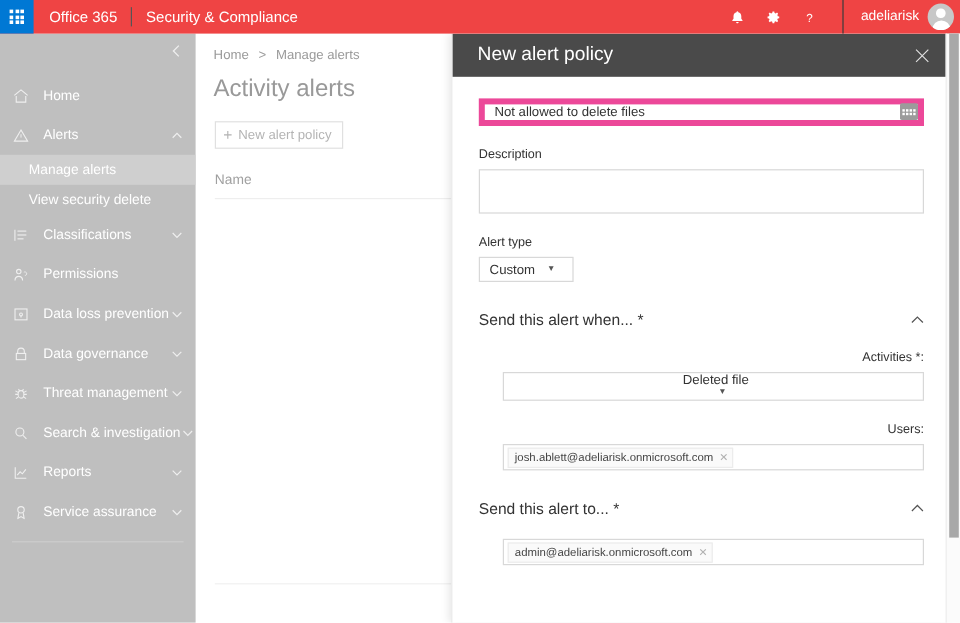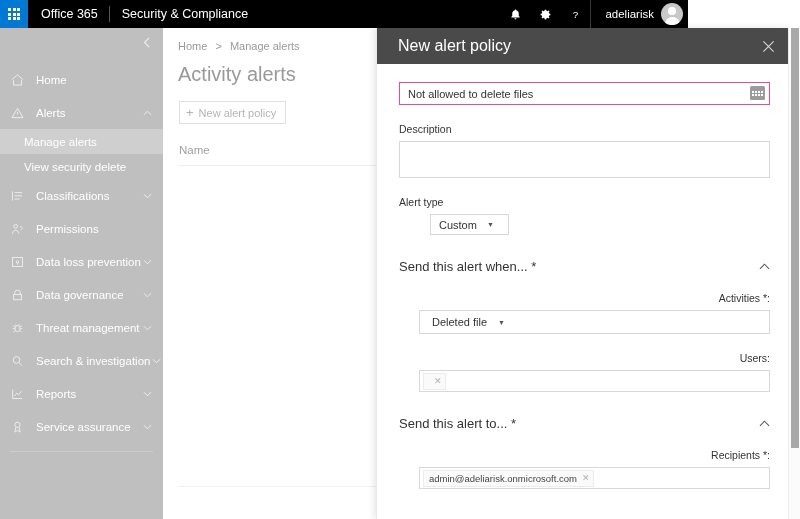--- a/index.html
+++ b/index.html
@@ -11,22 +11,22 @@
     background: #ffffff;
     font-family: "Liberation Sans", sans-serif;
     -webkit-font-smoothing: antialiased;
   }
 
   .app { position: relative; width: 800px; height: 519px; background: #fff; }
 
   
   .suite-bar {
     position: absolute; top: 0; left: 0;
-    width: 688px; height: 28px;
-    background: #000000;
+    width: 800px; height: 28px;
+    background: #ef4444;
     display: flex; align-items: center;
     z-index: 60;
   }
   .waffle {
     width: 28px; height: 28px;
     background: #0078d4;
     display: flex; align-items: center; justify-content: center;
     cursor: pointer; flex: 0 0 28px;
   }
   .waffle-grid {
@@ -56,21 +56,21 @@
     width: 30px; height: 28px;
     display: flex; align-items: center; justify-content: center;
     color: #ffffff; font-size: 12px; cursor: pointer;
     flex: 0 0 30px;
   }
   .suite-icon svg { display: block; }
   .suite-user {
     display: flex; align-items: center; height: 28px;
     padding-left: 14px; padding-right: 5px; cursor: pointer;
     border-left: 1px solid #3a3a3a;
-    margin-left: 0;
+    margin-left: 13px;
   }
   .suite-user-name {
     color: #ffffff; font-size: 11.5px; margin-right: 7px; white-space: nowrap;
   }
   .avatar {
     width: 22px; height: 22px; border-radius: 50%;
     background: #c8c8c8; position: relative; overflow: hidden;
     flex: 0 0 22px;
   }
   .avatar::before {
@@ -209,21 +209,21 @@
 
   .fld { padding-top: 18px; }
   .fld-label {
     font-size: 10.5px; color: #333333; margin-bottom: 6px;
     white-space: nowrap;
   }
 
   .txt-wrap { position: relative; }
   .txt {
     width: 100%; height: 23px;
-    border: 1px solid #ec4899; background: #fff;
+    border: 5px solid #ec4899; background: #fff;
     font-size: 11px; color: #333; font-family: inherit;
     padding: 0 26px 0 8px; outline: none;
   }
   .txt-ime {
     position: absolute; right: 5px; top: 4px;
     width: 15px; height: 14px;
     background: #9b9b9b; border-radius: 1.5px;
     display: flex; align-items: center; justify-content: center;
     cursor: pointer;
   }
@@ -239,42 +239,42 @@
     font-size: 11px; color: #333; font-family: inherit;
     padding: 5px 7px; outline: none; resize: none;
     display: block;
   }
 
   .sel-sm {
     display: inline-flex; align-items: center;
     height: 21px; min-width: 56px;
     border: 1px solid #d8d8d8; background: #fff;
     padding: 0 14px 0 8px; font-size: 11px; color: #333;
-    cursor: pointer; white-space: nowrap; margin-left: 31px;
+    cursor: pointer; white-space: nowrap;
   }
   .sel-sm .cv { margin-left: 10px; font-size: 7px; color: #555; line-height: 1; }
 
   .section-head {
     display: flex; align-items: center;
     padding-top: 24px; cursor: pointer;
   }
   .section-head .st {
     font-size: 13px; color: #333; flex: 1 1 auto; white-space: nowrap;
   }
   .section-head .sc { color: #555; display: flex; align-items: center; }
   .section-head .sc svg { display: block; }
 
   .section-body { padding-left: 20px; text-align: right; }
 
   .sel-wide {
     display: flex; align-items: center;
     height: 24px; width: 100%;
     border: 1px solid #d8d8d8; background: #fff;
     padding: 0 8px 0 12px; font-size: 11px; color: #333;
-    cursor: pointer; white-space: nowrap;
+    cursor: pointer; white-space: nowrap; flex-direction: column;
   }
   .sel-wide .cv { margin-left: 11px; font-size: 7px; color: #555; line-height: 1; }
 
   .picker {
     display: flex; align-items: center;
     height: 22px; width: 100%;
     border: 1px solid #d8d8d8; background: #fff;
     padding: 0 3px; cursor: text;
   }
   .token {
@@ -597,38 +597,38 @@
           <div class="sel-wide">
             <span>Deleted file</span>
             <span class="cv">▼</span>
           </div>
         </div>
 
         <div class="fld">
           <div class="fld-label">Users:</div>
           <div class="picker">
             <span class="token">
+              <span>josh.ablett@adeliarisk.onmicrosoft.com</span>
               <span class="x">✕</span>
             </span>
           </div>
         </div>
       </div>
 
       <div class="section-head">
         <span class="st"><span>Send this alert to...</span> <span>*</span></span>
         <span class="sc">
           <svg width="11" height="7" viewBox="0 0 12 7">
               <path d="M1 6l5-5 5 5" fill="none" stroke="#555" stroke-width="1.1"></path>
             </svg>
         </span>
       </div>
 
       <div class="section-body">
         <div class="fld">
-          <div class="fld-label">Recipients *:</div>
           <div class="picker">
             <span class="token">
               <span>admin@adeliarisk.onmicrosoft.com</span>
               <span class="x">✕</span>
             </span>
           </div>
         </div>
       </div>
 
     </div>

